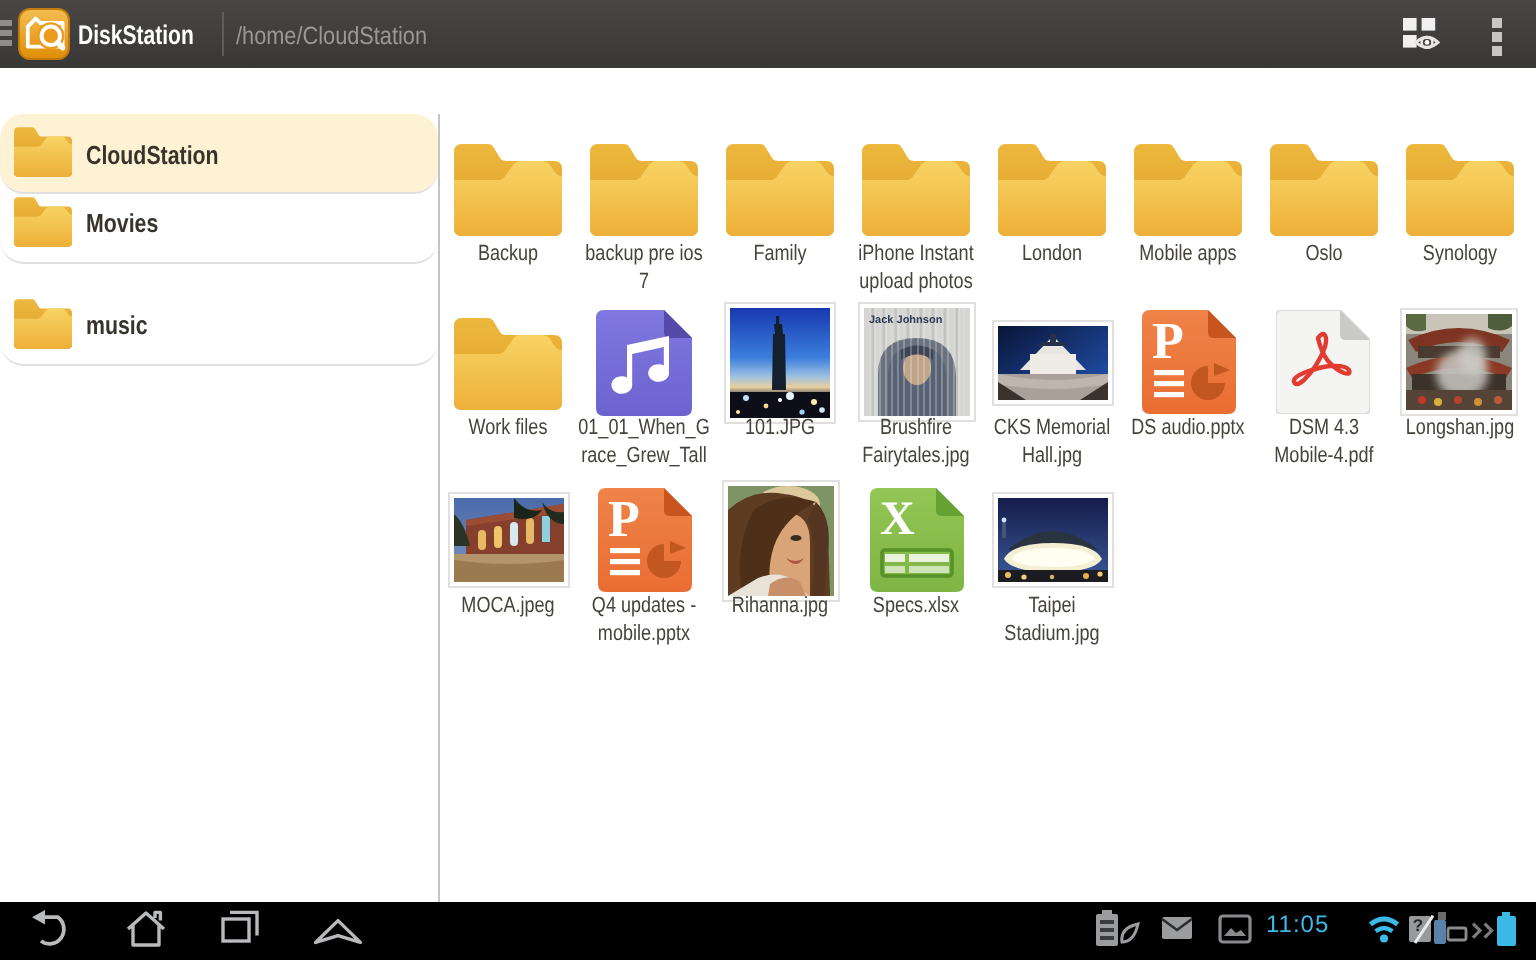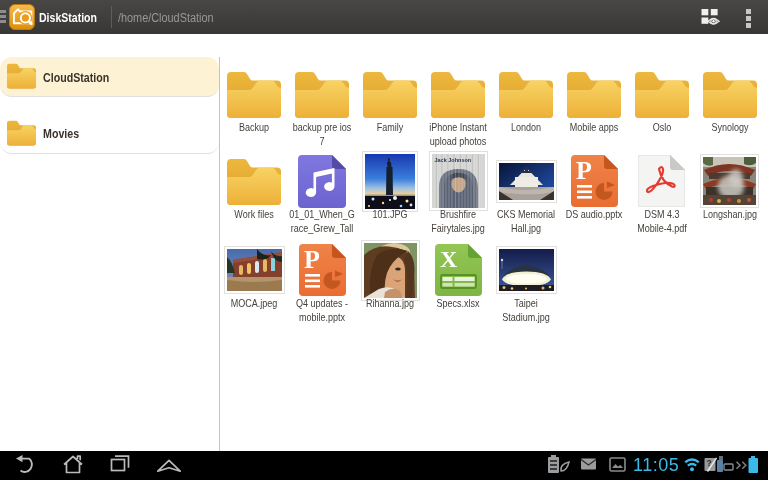--- a/index.html
+++ b/index.html
@@ -31,34 +31,34 @@
 
   
   #sidebar { position:absolute; left:0; top:57px; width:219px; height:394px; background:#fff; }
   #vsep { position:absolute; left:219px; top:57px; width:1px; height:394px; background:#c6c4c2; }
   .srow { position:absolute; left:0; width:219px; height:43px; border-bottom:1px solid #e2e0de;border-radius:12px; }
   .srow .sfold { position:absolute; left:7px; top:8px; }
   .srow .stxt { position:absolute; left:43px; top:15px; font-size:13px; font-weight:bold; color:#38332b;
      transform:scaleX(0.82); transform-origin:left center; white-space:nowrap; }
   #srow1 { top:0px; height:40px; background:#fdf2d4; }
   #srow1 .sfold { top:5px; } #srow1 .stxt { top:13px; }
-  #srow2 { top:54px;padding-left:20px; }
+  #srow2 { top:32px;padding-left:20px; }
   #srow3 { top:83px; }
 
   
   .cell { position:absolute; width:68px; }
   .icbox { position:absolute; left:0; top:0; width:68px; height:56px;
      display:flex; align-items:center; justify-content:center; }
   .lbl { position:absolute; left:-8px; top:55px; width:84px; text-align:center;
      font-size:11px; line-height:13.5px; color:#46423c; transform:scaleX(0.82); }
   .thumb { background:#fff; padding:2px; box-shadow:0 0 0 1px #e2e0de; }
 
   
   #botbar { position:absolute; left:0; top:451px; width:768px; height:29px; background:#000; }
-  #clock { position:absolute; left:633px; top:455px; color:#3bb9e8; font-size:18px; letter-spacing:0.5px; }
+  #clock { position:absolute; left:633px; top:455px; color:#3bb9e8; font-size:12px; letter-spacing:0.5px; }
 </style>
 </head>
 <body>
 <div id="stage">
 
   <div id="topbar">
     <div class="hamb" style="top:10px"></div>
     <div class="hamb" style="top:15px"></div>
     <div class="hamb" style="top:20px"></div>
     <svg id="appicon" width="26" height="26" viewBox="0 0 26 26">
@@ -119,20 +119,37 @@
    <linearGradient id="ff29" x1="0" y1="0" x2="0" y2="1">
      <stop offset="0" stop-color="#f8d364"></stop>
                 <stop offset="1" stop-color="#edb038"></stop>
    </linearGradient>
   </defs>
   <path d="M0 6 Q0 2 4 2 L17 2 Q19 2 20 4 L23 9 Q24 10.5 26 10.5 L50 10.5 Q54 10.5 54 14.5 L54 44 Q54 48 50 48 L4 48 Q0 48 0 44 z" fill="url(#fb29)"></path>
   <path d="M0 20 L22 20 Q24.5 20 26 17.5 L29.5 12.5 Q31 10.5 33.5 10.5 L44 10.5 Q46.5 10.5 48 12.5 L50.5 16.2 Q52 18 54 18 L54 44 Q54 48 50 48 L4 48 Q0 48 0 44 z" fill="url(#ff29)"></path>
  </svg></span>
         <span class="stxt">Movies</span>
       </div>
+    <div class="srow" id="srow3">
+        <span class="sfold"><svg width="29" height="27" viewBox="0 0 54 48">
+  <defs>
+   <linearGradient id="fb29" x1="0" y1="0" x2="0" y2="1">
+     <stop offset="0" stop-color="#edb83e"></stop>
+                <stop offset="1" stop-color="#dd9d28"></stop>
+   </linearGradient>
+   <linearGradient id="ff29" x1="0" y1="0" x2="0" y2="1">
+     <stop offset="0" stop-color="#f8d364"></stop>
+                <stop offset="1" stop-color="#edb038"></stop>
+   </linearGradient>
+  </defs>
+  <path d="M0 6 Q0 2 4 2 L17 2 Q19 2 20 4 L23 9 Q24 10.5 26 10.5 L50 10.5 Q54 10.5 54 14.5 L54 44 Q54 48 50 48 L4 48 Q0 48 0 44 z" fill="url(#fb29)"></path>
+  <path d="M0 20 L22 20 Q24.5 20 26 17.5 L29.5 12.5 Q31 10.5 33.5 10.5 L44 10.5 Q46.5 10.5 48 12.5 L50.5 16.2 Q52 18 54 18 L54 44 Q54 48 50 48 L4 48 Q0 48 0 44 z" fill="url(#ff29)"></path>
+ </svg></span>
+        <span class="stxt">music</span>
+      </div>
   </div>
   <div id="vsep"></div>
 
   <div id="grid">
       <div class="cell" style="left: 220.3px; top: 66px;">
         <div class="icbox">
           <svg width="54" height="48" viewBox="0 0 54 48">
   <defs>
    <linearGradient id="fb54" x1="0" y1="0" x2="0" y2="1">
      <stop offset="0" stop-color="#edb83e"></stop>

